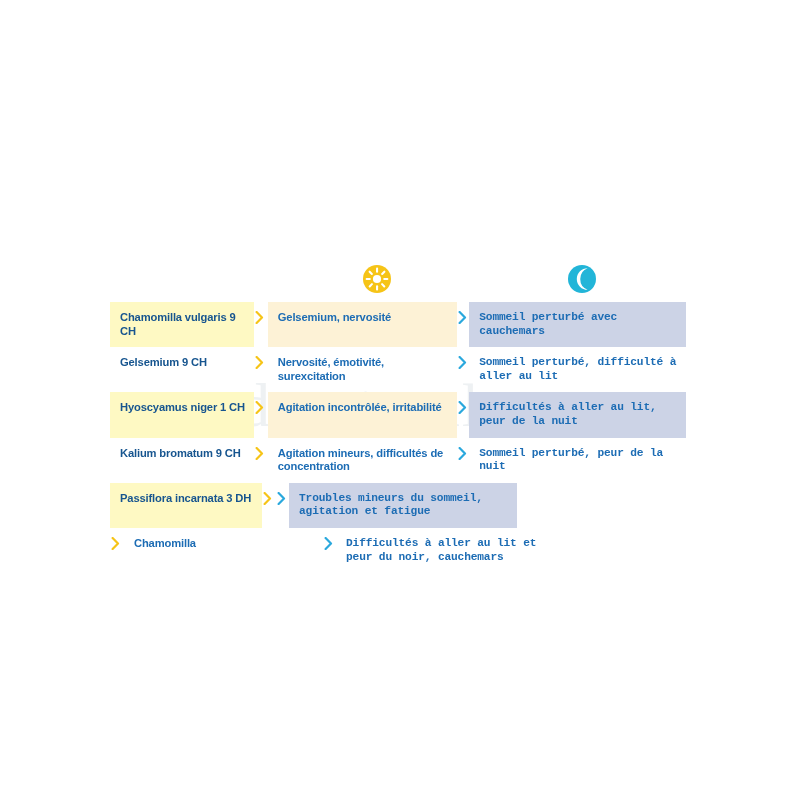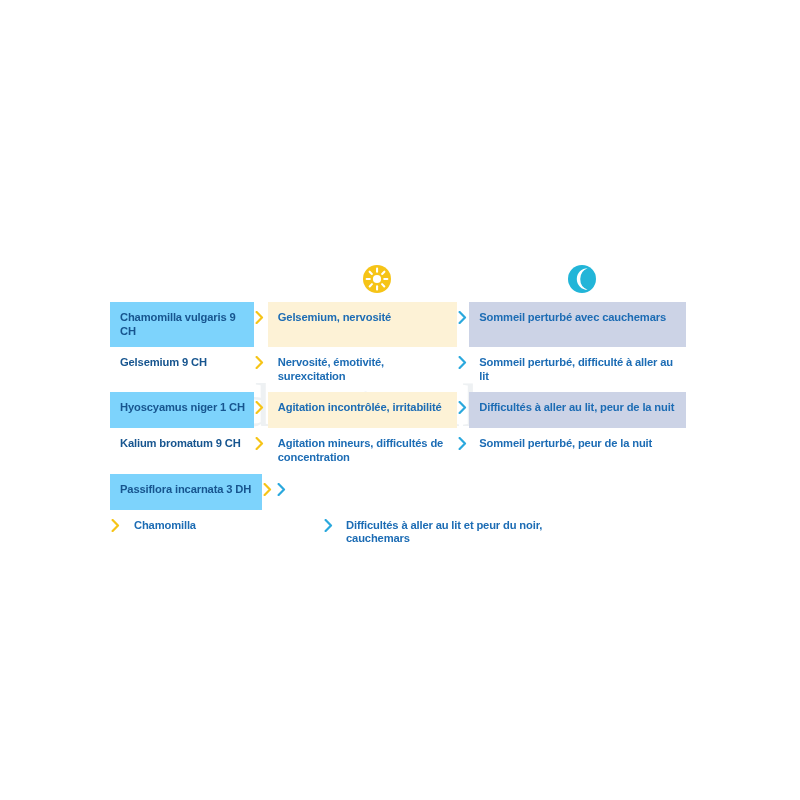--- a/index.html
+++ b/index.html
@@ -68,24 +68,24 @@
     box-sizing: border-box;
     display: flex;
     align-items: flex-start;
   }
 
   
   .c-name    { width: 152px; }
   .c-gap1    { width: 14px;  }
   .c-day     { width: 199px; }
   .c-gap2    { width: 13px;  }
-  .c-night   { width: 228px; }
-
-  
-  .row.tint .c-name  { background: #7dd3fc; }
+  .c-night   { width: 228px; font-family: Liberation Mono, monospace; }
+
+  
+  .row.tint .c-name  { background: #fef9c3; }
   .row.tint .c-day   { background: #fdf2d6; }
   .row.tint .c-night { background: #ccd3e6; }
 
   .cell-text {
     font-size: 11.2px;
     line-height: 13.6px;
     font-weight: bold;
     color: #1c6cb4;
     padding: 9px 8px 9px 10px;
     letter-spacing: -0.15px;
@@ -251,20 +251,23 @@
             </svg>
           </span>
         </div>
         <div class="cell c-gap2">
           <span class="chev">
             <svg viewBox="0 0 9 13">
               <path d="M1.6 1 L7 6.5 L1.6 12" fill="none" stroke="#2aa8dd" stroke-width="2.2" stroke-linecap="round" stroke-linejoin="round"></path>
             </svg>
           </span>
         </div>
+        <div class="cell c-night">
+          <div class="cell-text">Troubles mineurs du sommeil, agitation et fatigue</div>
+        </div>
       </div>
       <div class="row">
         <div class="cell c-gap1">
           <span class="chev">
             <svg viewBox="0 0 9 13">
               <path d="M1.6 1 L7 6.5 L1.6 12" fill="none" stroke="#f6c417" stroke-width="2.2" stroke-linecap="round" stroke-linejoin="round"></path>
             </svg>
           </span>
         </div>
         <div class="cell c-day">

